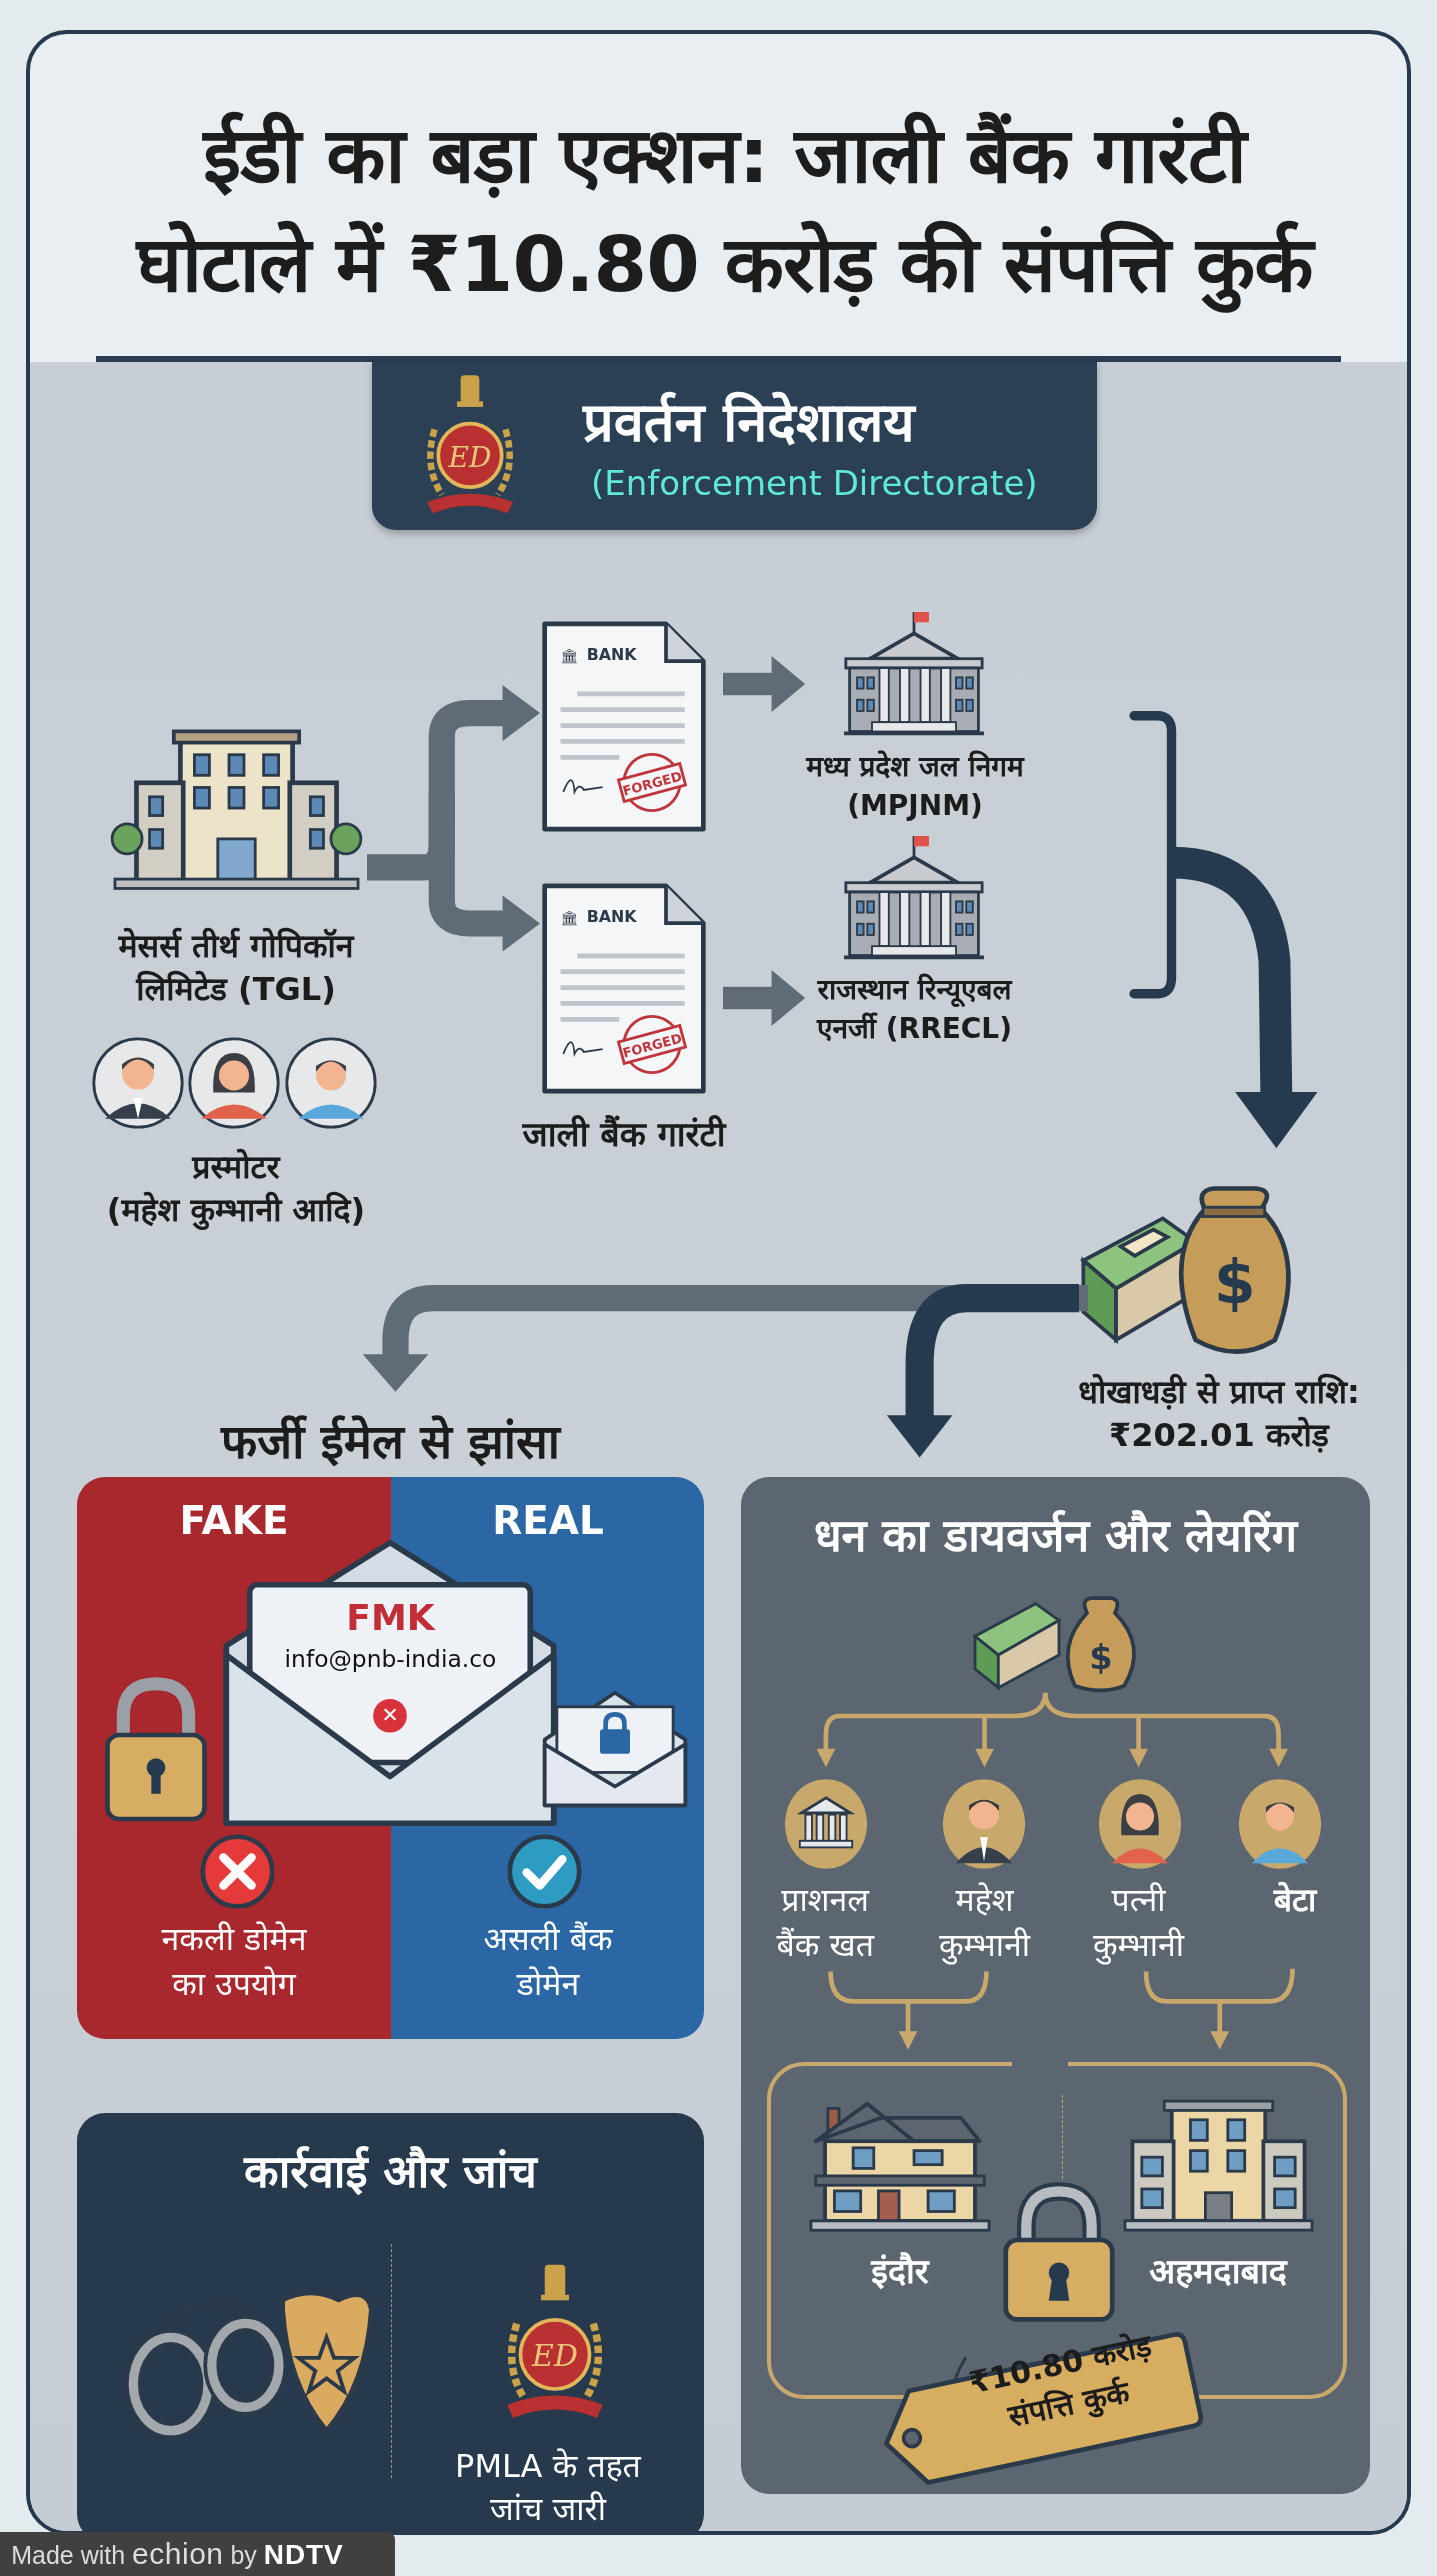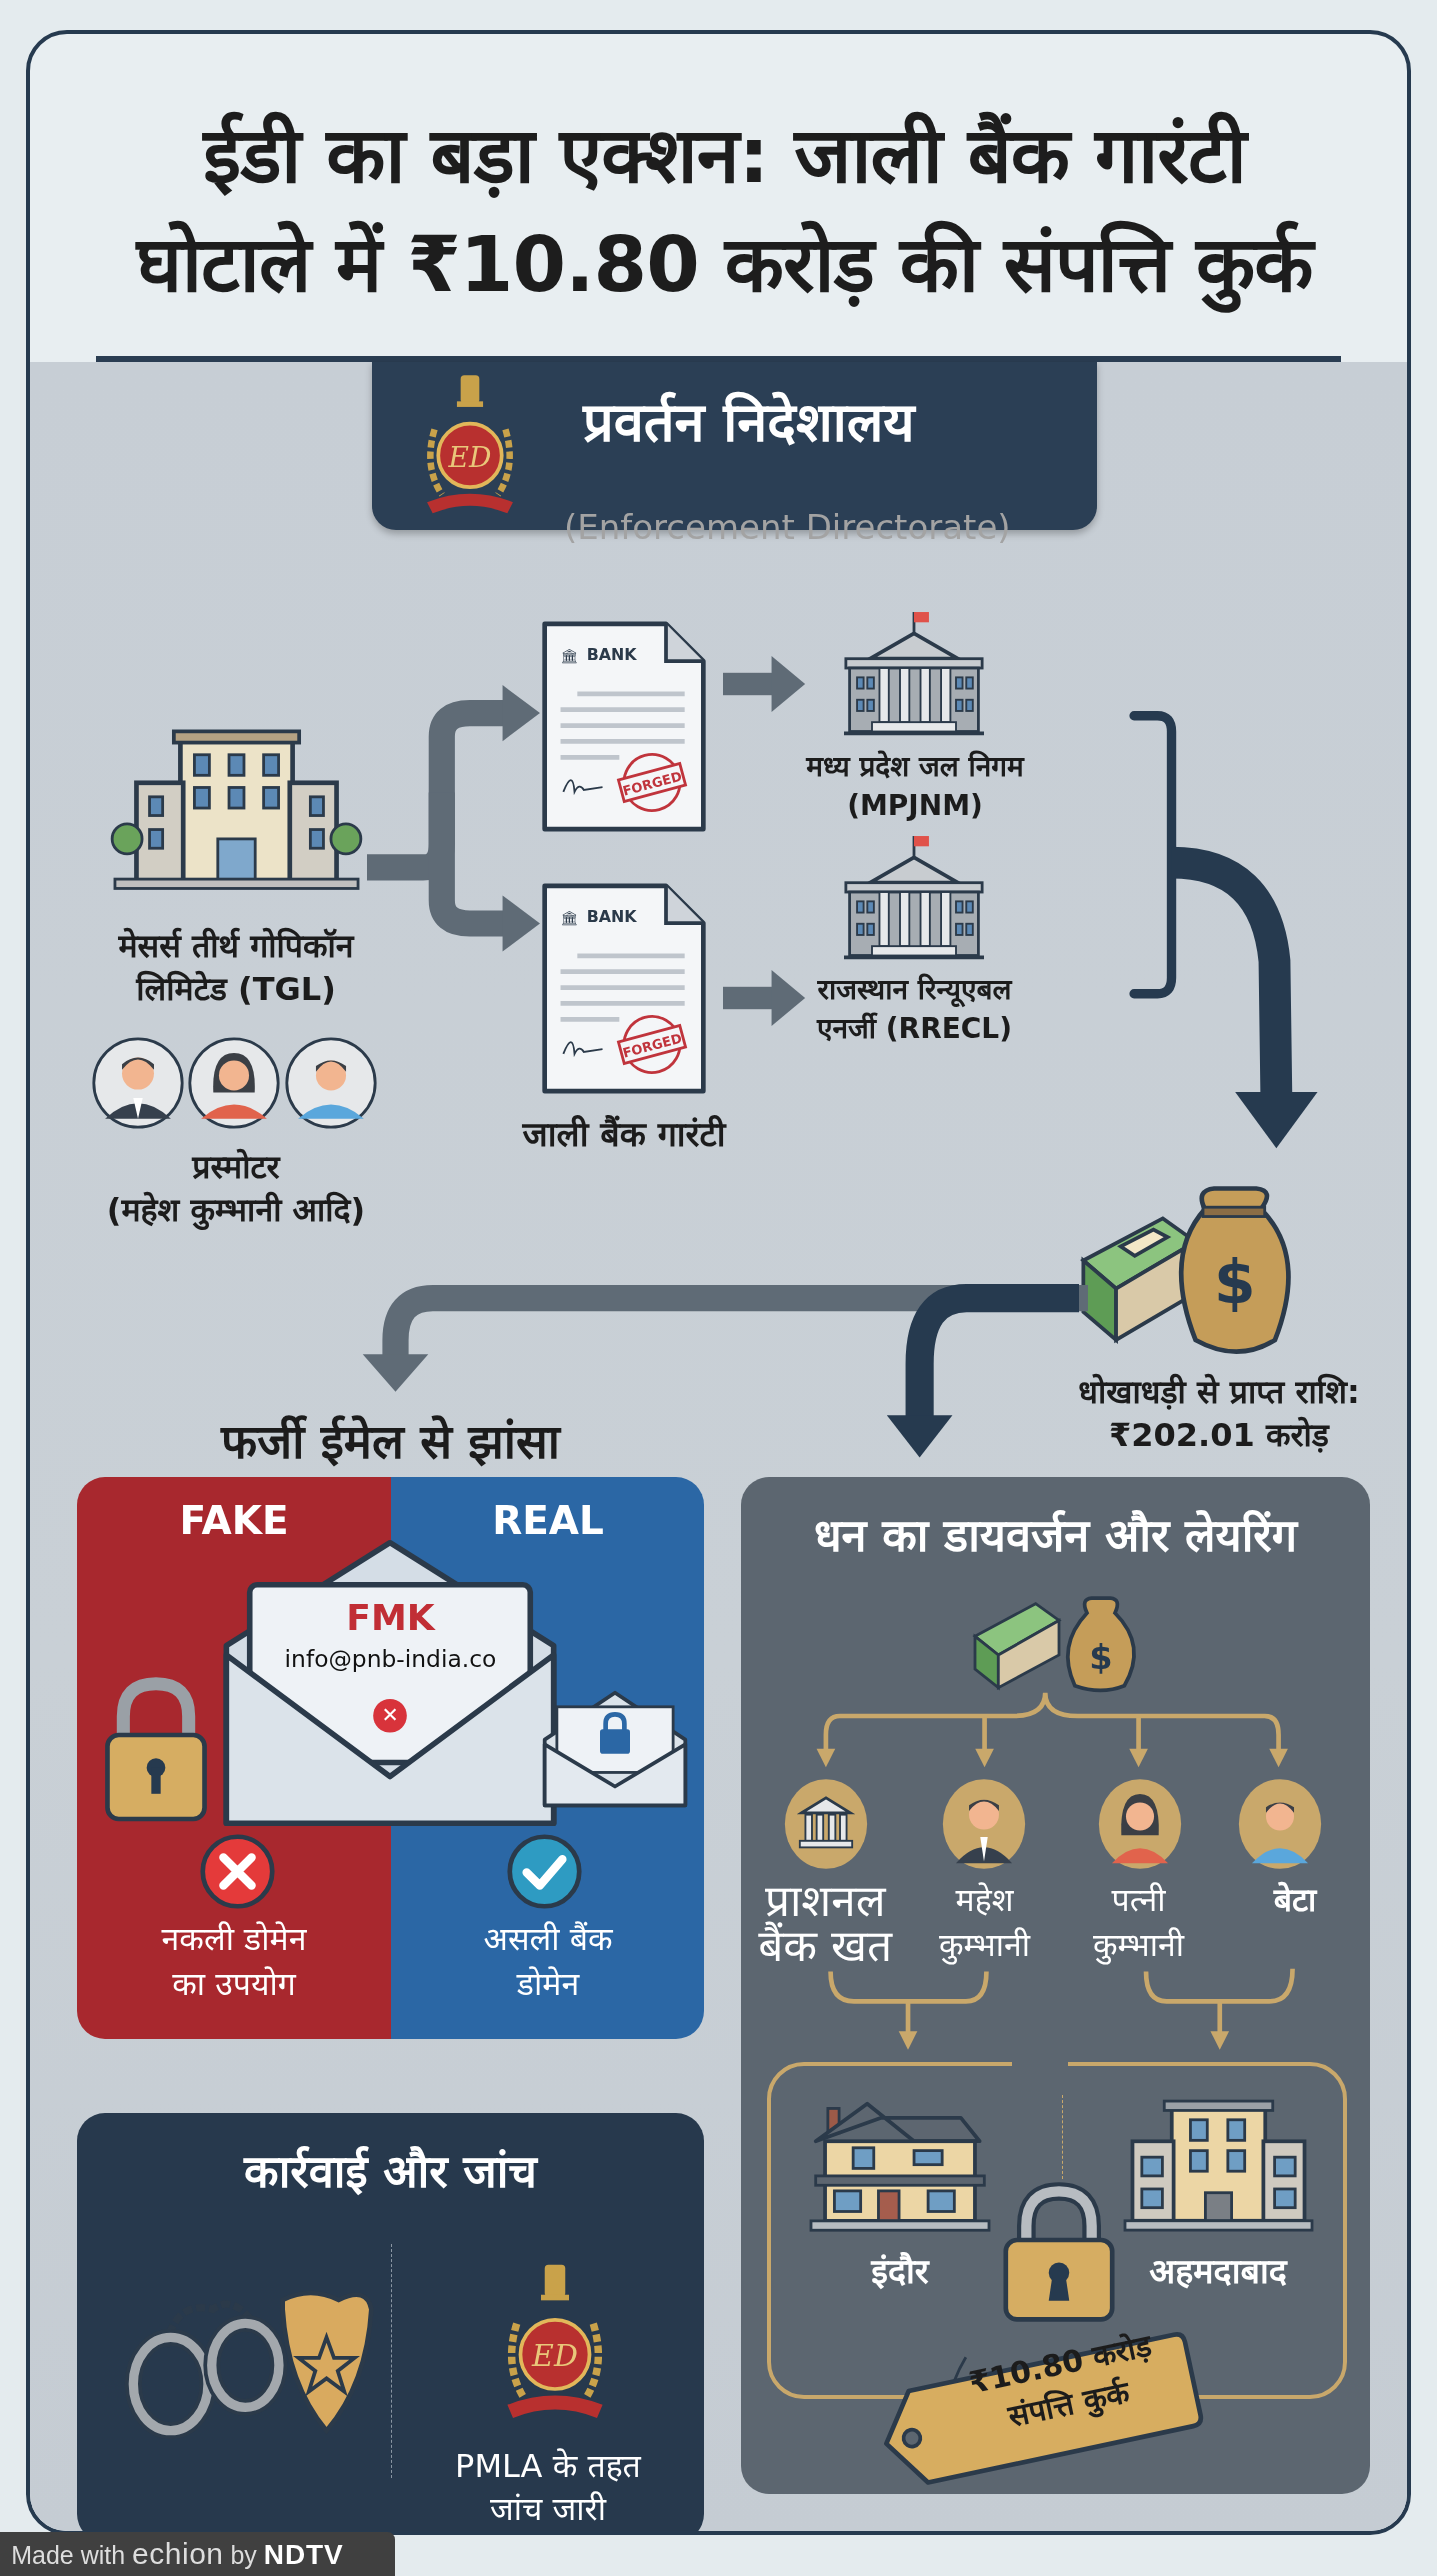--- a/index.html
+++ b/index.html
@@ -4,21 +4,21 @@
 <style>
   * { box-sizing: border-box; margin: 0; padding: 0; }
   html, body { width: 1438px; height: 2576px; overflow: hidden; }
   body { background: #e4ebee; font-family: "DejaVu Sans", sans-serif; position: relative; }
   .frame { position: absolute; left: 26px; top: 30px; width: 1385px; height: 2505px; border: 4.7px solid #263a4f; border-radius: 41px; background: #e8eef1; overflow: hidden; }
   .gray-zone { position: absolute; left: 0; top: 328px; right: 0; bottom: 0; background: linear-gradient(180deg,#c7ced5 0%,#c9d0d6 60%,#c5ccd3 100%); }
   .title { position: absolute; left: 12px; right: 0; top: 67px; text-align: center; font-weight: bold; font-size: 77px; line-height: 109px; color: #1d1d1d; letter-spacing: -0.9px; }
   .title-rule { position: absolute; left: 66px; right: 66px; top: 322px; height: 5.6px; background: #2a3d52; }
   .ed-banner { position: absolute; left: 342px; top: 328px; width: 725px; height: 168px; background: #2b3f55; border-radius: 0 0 24px 24px; box-shadow: 0 3.7px 7.5px rgba(0,0,0,0.25); }
   .ed-banner .name-hi { position: absolute; left: 211px; top: 20.6px; font-size: 54px; font-weight: bold; color: #fff; }
-  .ed-banner .name-en { position: absolute; left: 192px; top: 101px; font-size: 34px; color: #a3a3a3; margin-top: 44px; }
+  .ed-banner .name-en { position: absolute; left: 219px; top: 101px; font-size: 34px; color: #5eead4; }
   .ed-logo { position: absolute; left: 42px; top: 11.2px; width: 112px; height: 150px; }
   .label { position: absolute; text-align: center; font-weight: bold; color: #1c1c1c; }
   .panel { position: absolute; border-radius: 28px; overflow: hidden; }
   .panel-email { left: 47px; top: 1443px; width: 627px; height: 562px; }
   .panel-email .fake { position: absolute; left: 0; top: 0; width: 50%; height: 100%; background: #a8282e; }
   .panel-email .real { position: absolute; right: 0; top: 0; width: 50%; height: 100%; background: #2b67a5; }
   .panel-action { left: 47px; top: 2031px; width: 627px; height: 429px; background: #27394d; margin-top: 48px; }
   .panel-div { left: 711px; top: 1443px; width: 629px; height: 1017px; background: #5c6670; }
   .white { color: #fff; }
   svg { position: absolute; overflow: visible; }
@@ -371,21 +371,21 @@
       <path d="M26 62 Q24 18 46 18 Q68 18 66 62Z" fill="#3b3f45"></path>
       <circle cx="46" cy="42" r="15" fill="#f2b590"></circle>
       <path d="M16 92 Q46 60 76 92Z" fill="#e1634c"></path>
     </svg>
     <svg style="left:496px;top:300px" width="86" height="94" viewBox="0 0 92 100">
       <ellipse cx="46" cy="50" rx="44" ry="48" fill="#c9a86b"></ellipse>
       <circle cx="46" cy="42" r="15" fill="#f2b590"></circle>
         <path d="M31 38 Q46 18 61 38 L61 32 Q46 22 31 32Z" fill="#3b3f45"></path>
       <path d="M16 92 Q46 60 76 92Z" fill="#5aa7dc"></path>
     </svg>
-    <div class="label white" style="left:4.7px;top:401px;width:159px;font-size:44px;line-height:45px;font-weight:normal">
+    <div class="label white" style="left:4.7px;top:401px;width:159px;font-size:32px;line-height:45px;font-weight:normal">
       <div>प्राशनल</div>
       <div>बैंक खत</div>
     </div>
     <div class="label white" style="left:164px;top:401px;width:159px;font-size:32px;line-height:45px;font-weight:normal">
       <div>महेश</div>
       <div>कुम्भानी</div>
     </div>
     <div class="label white" style="left:318px;top:401px;width:159px;font-size:32px;line-height:45px;font-weight:normal">
       <div>पत्नी</div>
       <div>कुम्भानी</div>

